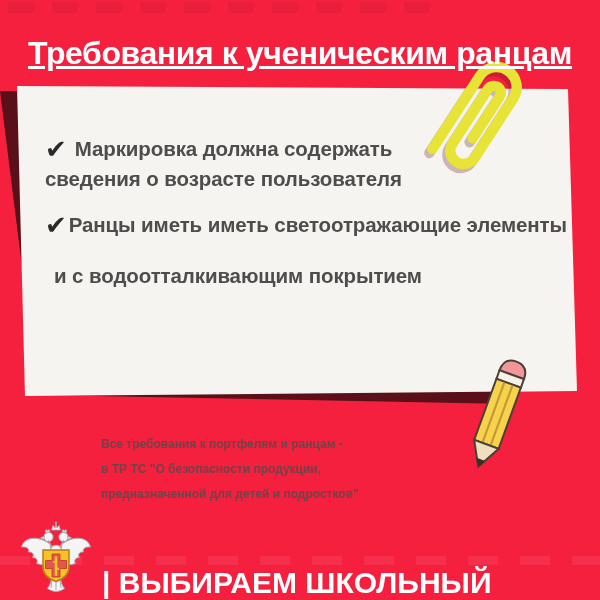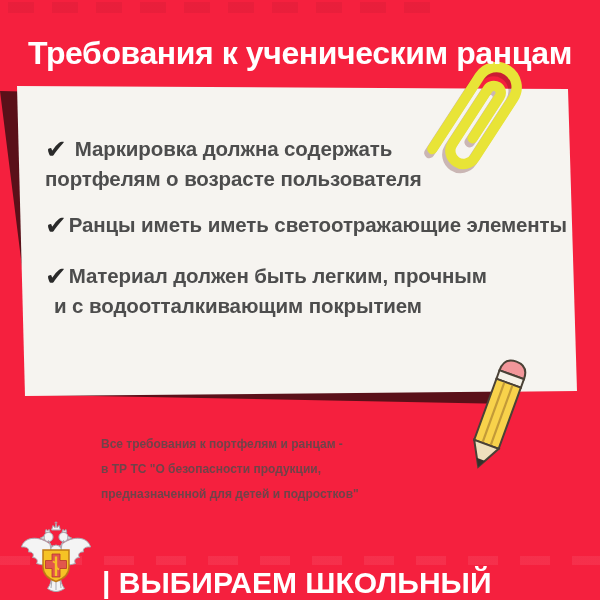--- a/index.html
+++ b/index.html
@@ -9,21 +9,21 @@
     font-family:"Liberation Sans","DejaVu Sans",sans-serif;
     -webkit-font-smoothing:antialiased;
   }
   .ghost-top{position:absolute;left:8px;top:2px;width:430px;height:11px;z-index:1;
     background:repeating-linear-gradient(90deg,rgba(0,0,0,.05) 0 26px,rgba(0,0,0,0) 26px 44px);}
   .ghost-bottom{position:absolute;left:0;top:556px;width:100%;height:9px;z-index:1;
     background:repeating-linear-gradient(90deg,rgba(255,255,255,.07) 0 30px,rgba(255,255,255,0) 30px 52px);}
   .shapes{position:absolute;left:0;top:0;z-index:2;}
   .page-title{
     position:absolute;left:0;top:35px;width:100%;text-align:center;z-index:4;
-    color:var(--c-title,#ffffff);font-size:32px;font-weight:bold;letter-spacing:-0.4px;
+    color:var(--c-title,#ffffff);font-size:32px;font-weight:bold;letter-spacing:-0.4px;text-decoration:underline;
   }
   .item{
     position:absolute;left:45px;z-index:4;
     color:var(--c-text_gray,#4d4d4d);
     font-size:20.5px;line-height:30px;font-weight:bold;letter-spacing:-0.1px;
   }
   #item1{top:134px}
   #item2{top:210px}
   #item3{top:261px}
   .chk{font-size:26px;color:var(--c-check,#2a2a2a);margin-right:2px;vertical-align:-2px;}
@@ -67,29 +67,28 @@
       <line x1="4.3" y1="-36" x2="4.3" y2="28" stroke="#c29a38" stroke-width="2.2"></line>
       <path d="M -13 28 L 13 28 L 0 52 Z" fill="#efe0bd" stroke="#4a4136" stroke-width="2"></path>
       <path d="M -4.5 44 L 4.5 44 L 0 52 Z" fill="#35312b"></path>
     </g>
   </svg>
 
   <div class="page-title">Требования к ученическим ранцам</div>
 
   <div class="item" id="item1">
     <div class="l1"><span class="chk">✔</span><span>Маркировка должна содержать</span></div>
-    <div class="l2">портфелям о возрасте пользователя</div>
+    <div class="l2">сведения о возрасте пользователя</div>
   </div>
 
   <div class="item" id="item2">
     <div class="l1"><span class="chk">✔</span><span>Ранцы иметь иметь светоотражающие элементы</span></div>
   </div>
 
   <div class="item" id="item3">
-    <div class="l1"><span class="chk">✔</span><span>Материал должен быть легким, прочным</span></div>
     <div class="l2">и с водоотталкивающим покрытием</div>
   </div>
 
   <div class="note">
     <div>Все требования к портфелям и ранцам -</div>
     <div>в ТР ТС "О безопасности продукции,</div>
     <div>предназначенной для детей и подростков"</div>
   </div>
 
   <svg class="emblem" width="78" height="78" viewBox="0 0 78 78">

